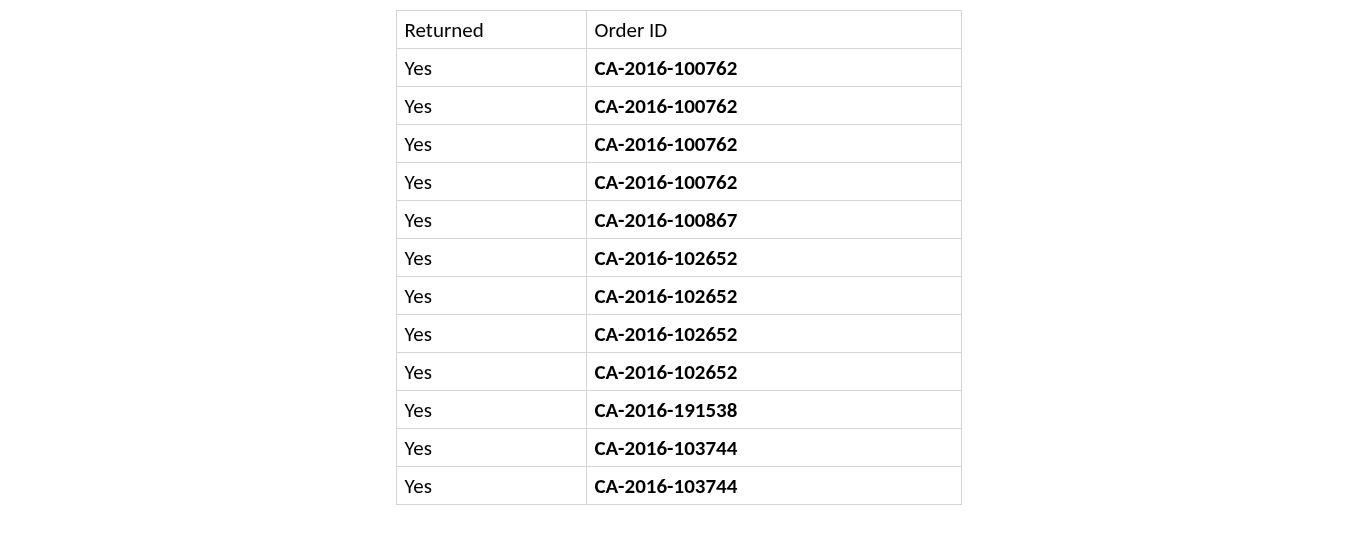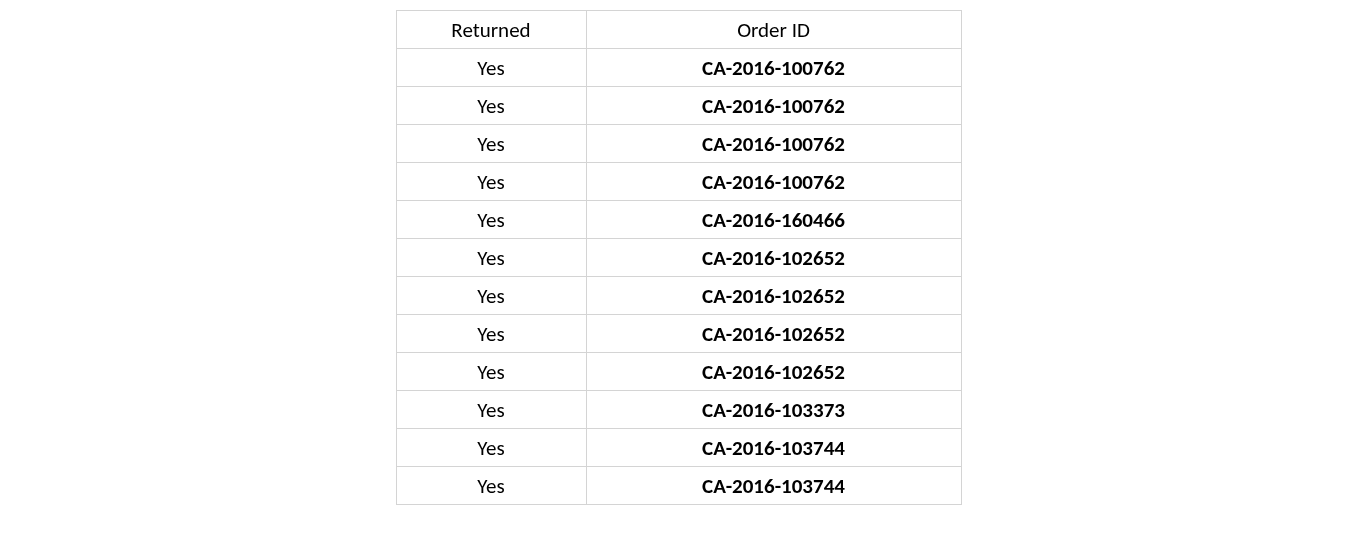--- a/index.html
+++ b/index.html
@@ -17,21 +17,21 @@
     }
     .spreadsheet-table {
       border-collapse: collapse;
       background: #ffffff;
     }
     .spreadsheet-table td {
       border: 1px solid #d4d4d4;
       padding: 4px 8px;
       font-size: 21px;
       color: #000000;
-      text-align: center;
+      text-align: left;
       vertical-align: middle;
       height: 38px;
       white-space: nowrap;
     }
     .col-returned {
       width: 190px;
     }
     .col-orderid {
       width: 375px;
       font-weight: bold;
@@ -60,41 +60,41 @@
     <tr>
       <td class="col-returned">Yes</td>
       <td class="col-orderid">CA-2016-100762</td>
     </tr>
     <tr>
       <td class="col-returned">Yes</td>
       <td class="col-orderid">CA-2016-100762</td>
     </tr>
     <tr>
       <td class="col-returned">Yes</td>
-      <td class="col-orderid">CA-2016-160466</td>
+      <td class="col-orderid">CA-2016-100867</td>
     </tr>
     <tr>
       <td class="col-returned">Yes</td>
       <td class="col-orderid">CA-2016-102652</td>
     </tr>
     <tr>
       <td class="col-returned">Yes</td>
       <td class="col-orderid">CA-2016-102652</td>
     </tr>
     <tr>
       <td class="col-returned">Yes</td>
       <td class="col-orderid">CA-2016-102652</td>
     </tr>
     <tr>
       <td class="col-returned">Yes</td>
       <td class="col-orderid">CA-2016-102652</td>
     </tr>
     <tr>
       <td class="col-returned">Yes</td>
-      <td class="col-orderid">CA-2016-103373</td>
+      <td class="col-orderid">CA-2016-191538</td>
     </tr>
     <tr>
       <td class="col-returned">Yes</td>
       <td class="col-orderid">CA-2016-103744</td>
     </tr>
     <tr>
       <td class="col-returned">Yes</td>
       <td class="col-orderid">CA-2016-103744</td>
     </tr>
   </tbody>

